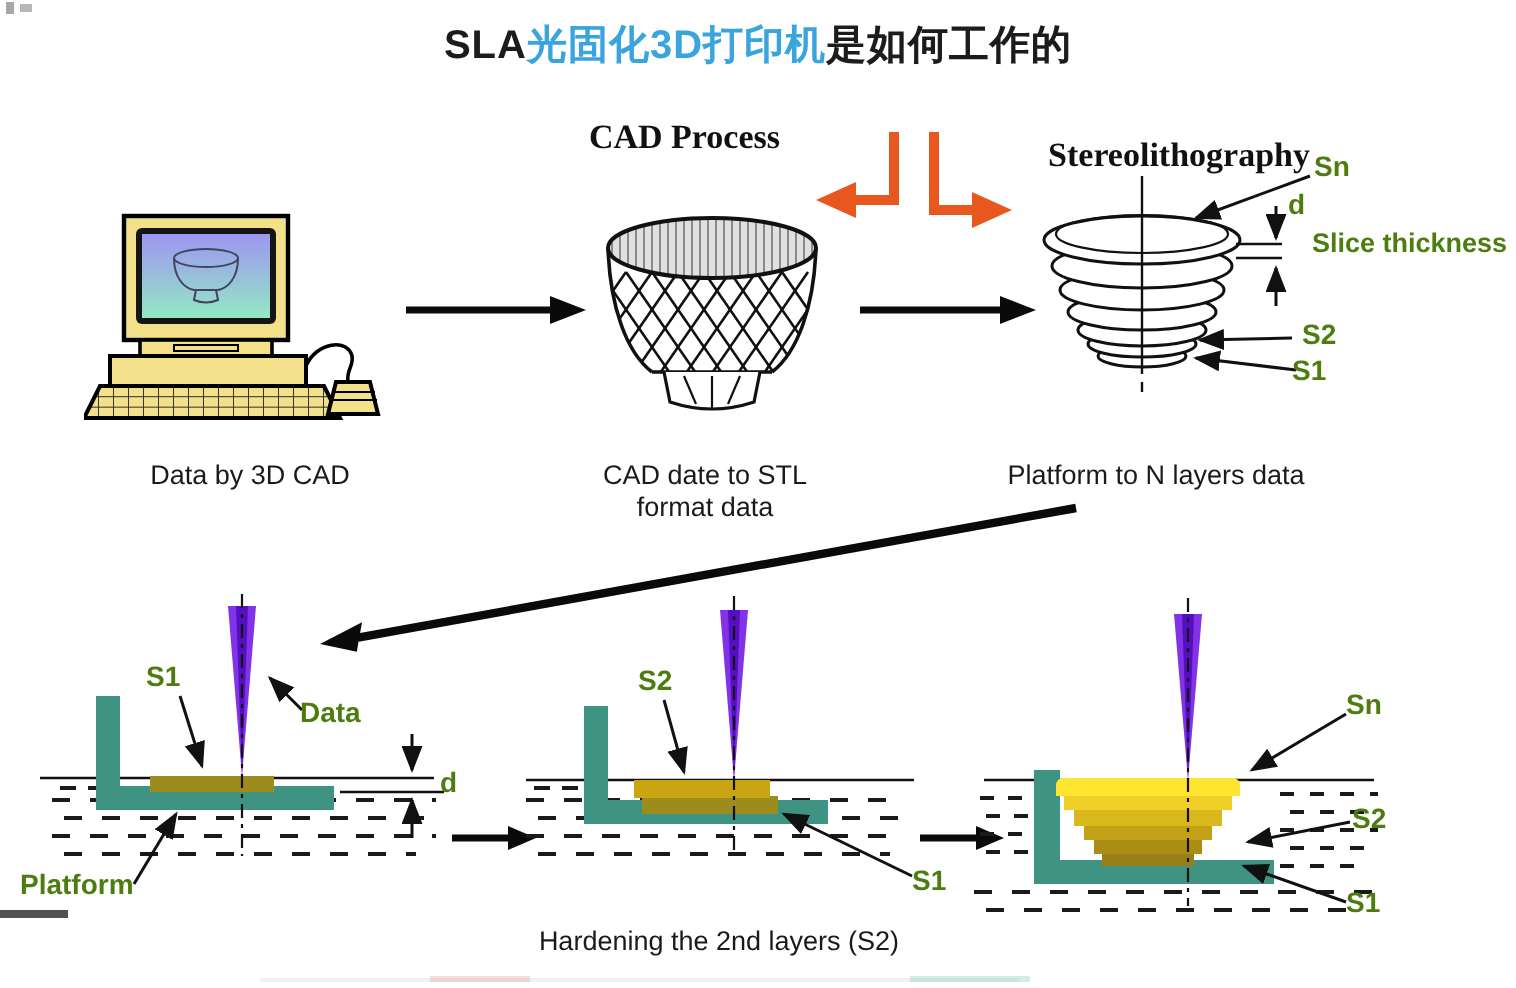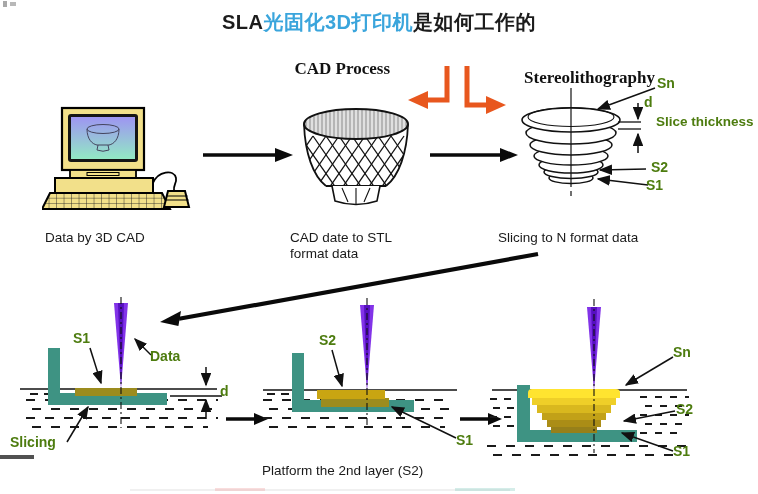--- a/index.html
+++ b/index.html
@@ -1,20 +1,20 @@
 <!DOCTYPE html>
 <html><head>
 <meta charset="utf-8">
 <style>
   html,body{margin:0;padding:0;background:#fff;}
   #canvas{position:relative;width:758px;height:494px;background:#fff;overflow:hidden;
           font-family:"Liberation Sans",sans-serif;color:#1a1a1a;}
   .abs{position:absolute;}
   .lbl{position:absolute;font-size:14px;line-height:1.1;color:#4d7c0f;white-space:nowrap;font-weight:bold;}
-  .cap{position:absolute;font-size:13.5px;color:#1a1a1a;}
+  .cap{position:absolute;font-size:13.5px;text-align:center;color:#1a1a1a;}
   .heading{position:absolute;font-family:"Liberation Serif",serif;font-weight:700;
            font-size:17px;text-align:right;color:#111;}
   #title{position:absolute;top:9px;left:0;width:100%;text-align:center;
          font-weight:700;font-size:20px;color:#1c1c1c;letter-spacing:.5px;}
   #title .hl{color:#3aa5dc;}
   .artifact{position:absolute;background:#a8a8a8;}
 </style>
 </head>
 <body>
 
@@ -149,21 +149,21 @@
       <line x1="138" y1="68" x2="138" y2="49" marker-end="url(#ah)"></line>
       <line x1="146" y1="84" x2="100" y2="85" marker-end="url(#ah)"></line>
       <line x1="148" y1="100" x2="98" y2="94" marker-end="url(#ah)"></line>
     </g>
   </svg>
   <div class="lbl" style="left:657px;top:76px;">Sn</div>
   <div class="lbl" style="left:644px;top:95px;">d</div>
   <div class="lbl" style="left:656px;top:115px;font-size:13.5px;">Slice thickness</div>
   <div class="lbl" style="left:651px;top:160px;">S2</div>
   <div class="lbl" style="left:646px;top:178px;">S1</div>
-  <div class="cap" style="left:498px;top:230px;width:160px;">Slicing to N format data</div>
+  <div class="cap" style="left:498px;top:230px;width:160px;">Platform to N layers data</div>
 
   <svg class="abs" style="left:148px;top:246px;" width="400" height="84" viewBox="0 0 400 84">
     <line x1="390" y1="8" x2="31" y2="72.8" stroke="#0a0a0a" stroke-width="4.2"></line>
     <polygon points="12,76 30.4,79.9 33,65.1" fill="#0a0a0a"></polygon>
   </svg>
 
   <svg class="abs" style="left:18px;top:293px;" width="240" height="152" viewBox="0 0 240 152">
     <g stroke="#1a1a1a" stroke-width="2">
       <line x1="12" y1="101" x2="40" y2="101" stroke-dasharray="8 6"></line>
       <line x1="8" y1="107" x2="200" y2="107" stroke-dasharray="9 10"></line>
@@ -183,21 +183,21 @@
     <g stroke="#111" stroke-width="1.5">
       <line x1="72" y1="55" x2="83" y2="90" marker-end="url(#ah)"></line>
       <line x1="133" y1="62" x2="117" y2="46" marker-end="url(#ah)"></line>
       <line x1="49" y1="149" x2="70" y2="114" marker-end="url(#ah)"></line>
       <line x1="188" y1="74" x2="188" y2="92" marker-end="url(#ah)"></line>
       <line x1="188" y1="126" x2="188" y2="107" marker-end="url(#ah)"></line>
     </g>
   </svg>
   <div class="lbl" style="left:73px;top:331px;">S1</div>
   <div class="lbl" style="left:150px;top:349px;">Data</div>
-  <div class="lbl" style="left:10px;top:435px;">Slicing</div>
+  <div class="lbl" style="left:10px;top:435px;">Platform</div>
   <div class="lbl" style="left:220px;top:384px;">d</div>
 
   <svg class="abs" style="left:226px;top:410px;" width="44" height="18" viewBox="0 0 44 18">
     <line x1="0" y1="9" x2="28" y2="9" stroke="#0a0a0a" stroke-width="3.5"></line>
     <polygon points="28,3 42,9 28,15" fill="#0a0a0a"></polygon>
   </svg>
 
   <svg class="abs" style="left:253px;top:293px;" width="225" height="152" viewBox="0 0 225 152">
     <g stroke="#1a1a1a" stroke-width="2">
       <line x1="14" y1="101" x2="38" y2="101" stroke-dasharray="8 6"></line>
@@ -215,21 +215,21 @@
       <polygon points="111,12 117,12 114,97" fill="#560fc0"></polygon>
     </g>
     <line x1="114" y1="5" x2="114" y2="135" stroke="#111" stroke-width="1.1" stroke-dasharray="7 3 2 3"></line>
     <g stroke="#111" stroke-width="1.5">
       <line x1="79" y1="57" x2="89" y2="93" marker-end="url(#ah)"></line>
       <line x1="203" y1="145" x2="139" y2="114" marker-end="url(#ah)"></line>
     </g>
   </svg>
   <div class="lbl" style="left:319px;top:333px;">S2</div>
   <div class="lbl" style="left:456px;top:433px;">S1</div>
-  <div class="cap" style="left:262px;top:463px;width:195px;">Platform the 2nd layer (S2)</div>
+  <div class="cap" style="left:262px;top:463px;width:195px;">Hardening the 2nd layers (S2)</div>
 
   <svg class="abs" style="left:460px;top:410px;" width="44" height="18" viewBox="0 0 44 18">
     <line x1="0" y1="9" x2="28" y2="9" stroke="#0a0a0a" stroke-width="3.5"></line>
     <polygon points="28,3 42,9 28,15" fill="#0a0a0a"></polygon>
   </svg>
 
   <svg class="abs" style="left:483px;top:293px;" width="275" height="172" viewBox="0 0 275 172">
     <g stroke="#1a1a1a" stroke-width="2">
       <line x1="7" y1="106" x2="34" y2="106" stroke-dasharray="7 7"></line>
       <line x1="10" y1="115" x2="32" y2="115" stroke-dasharray="7 7"></line>

